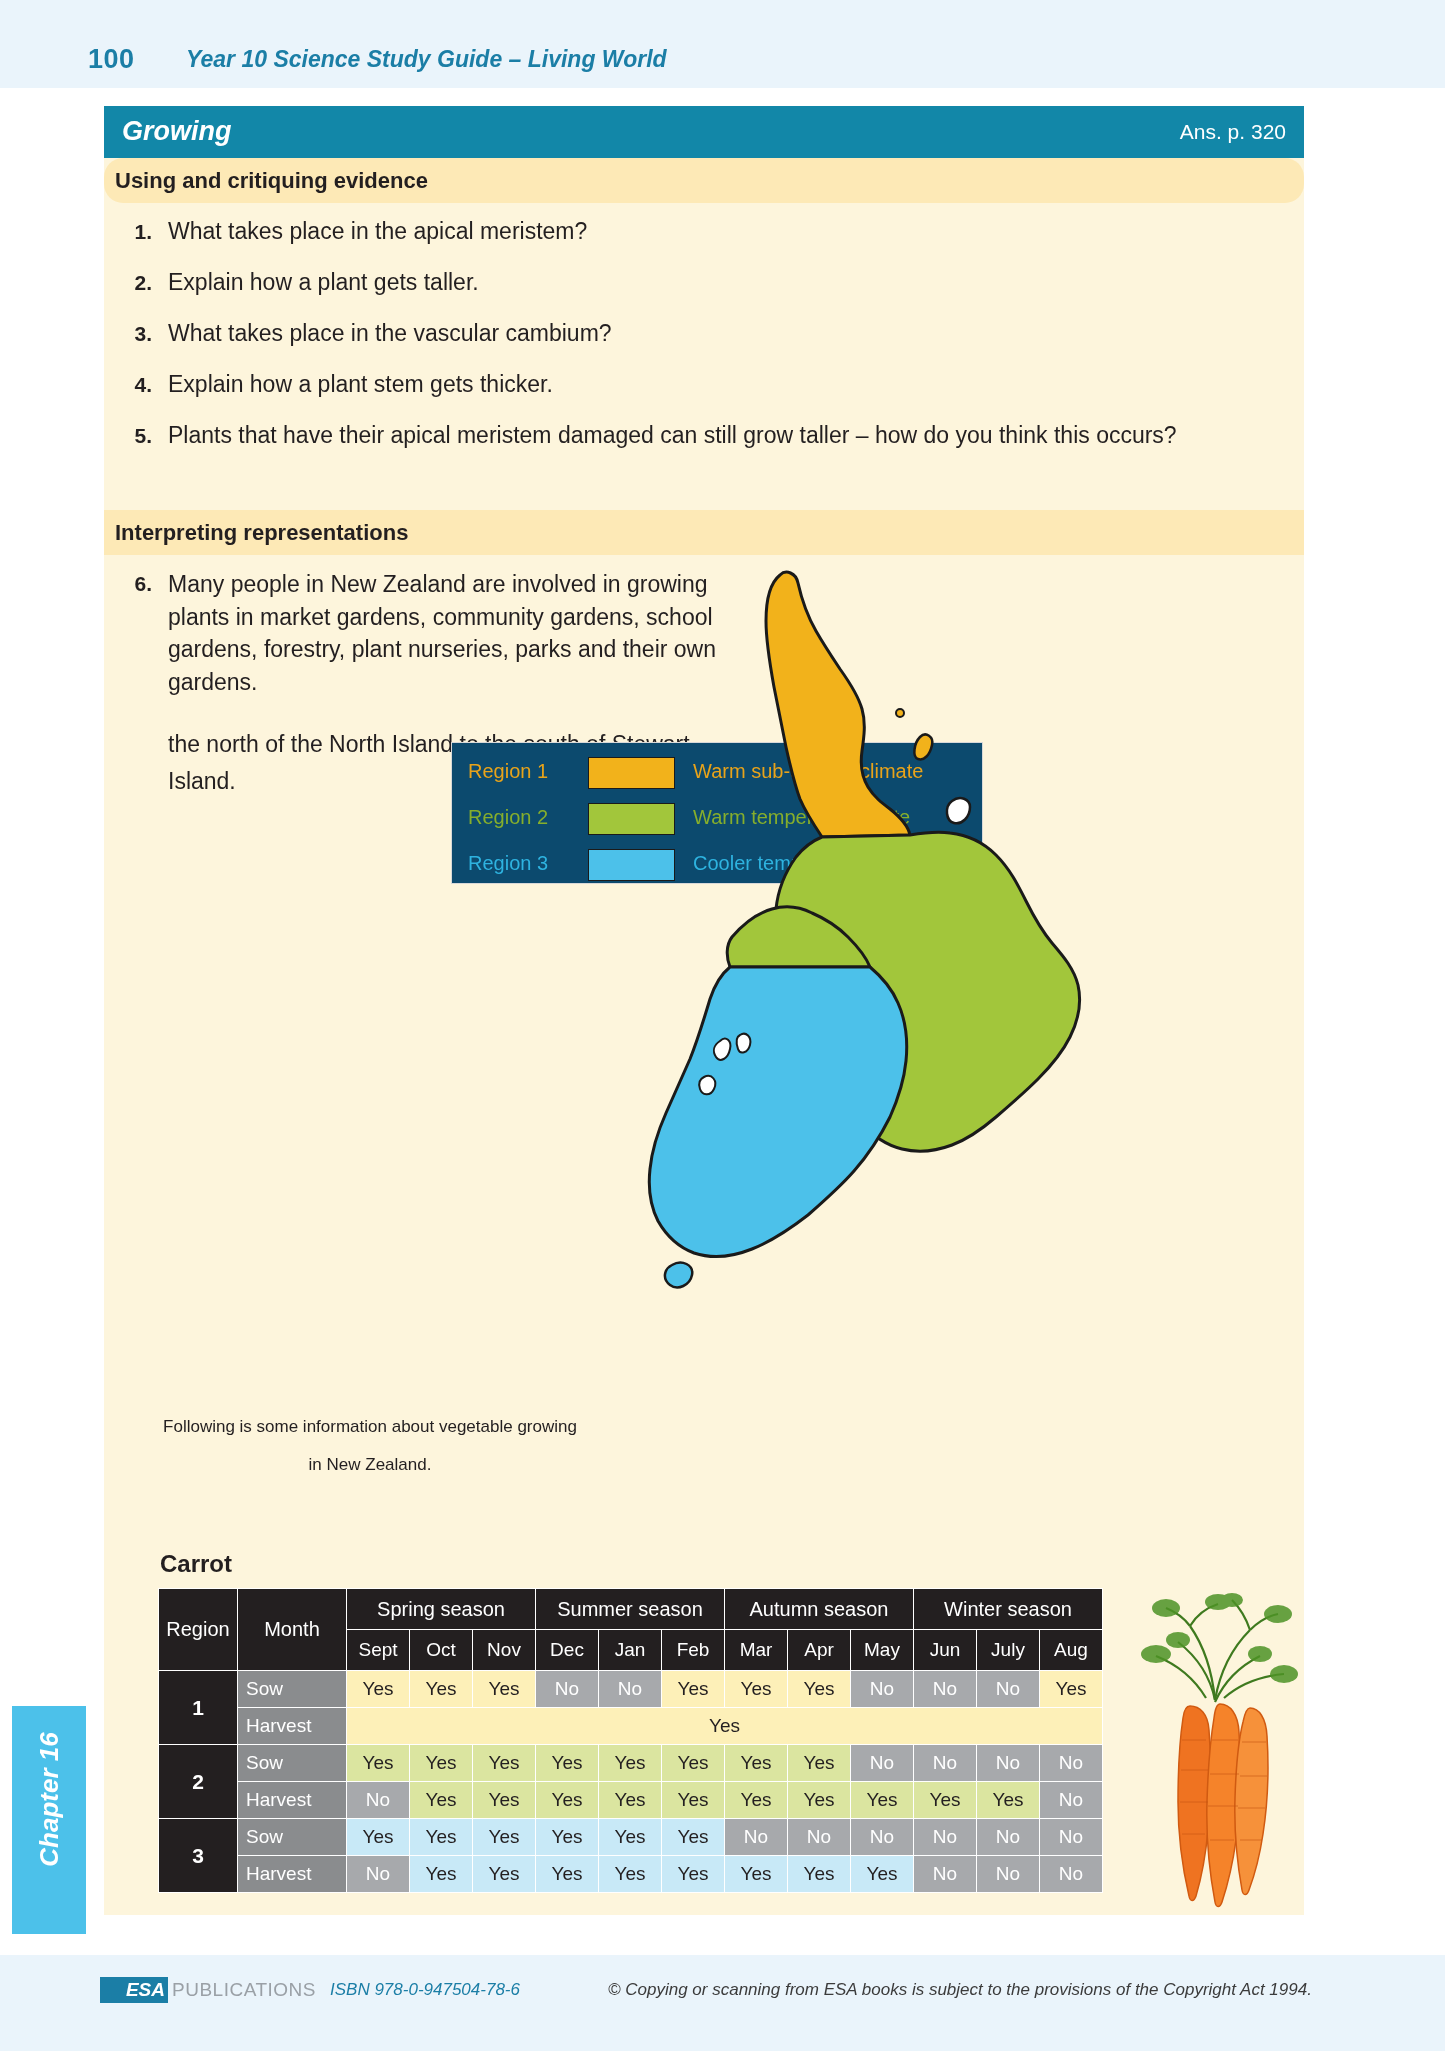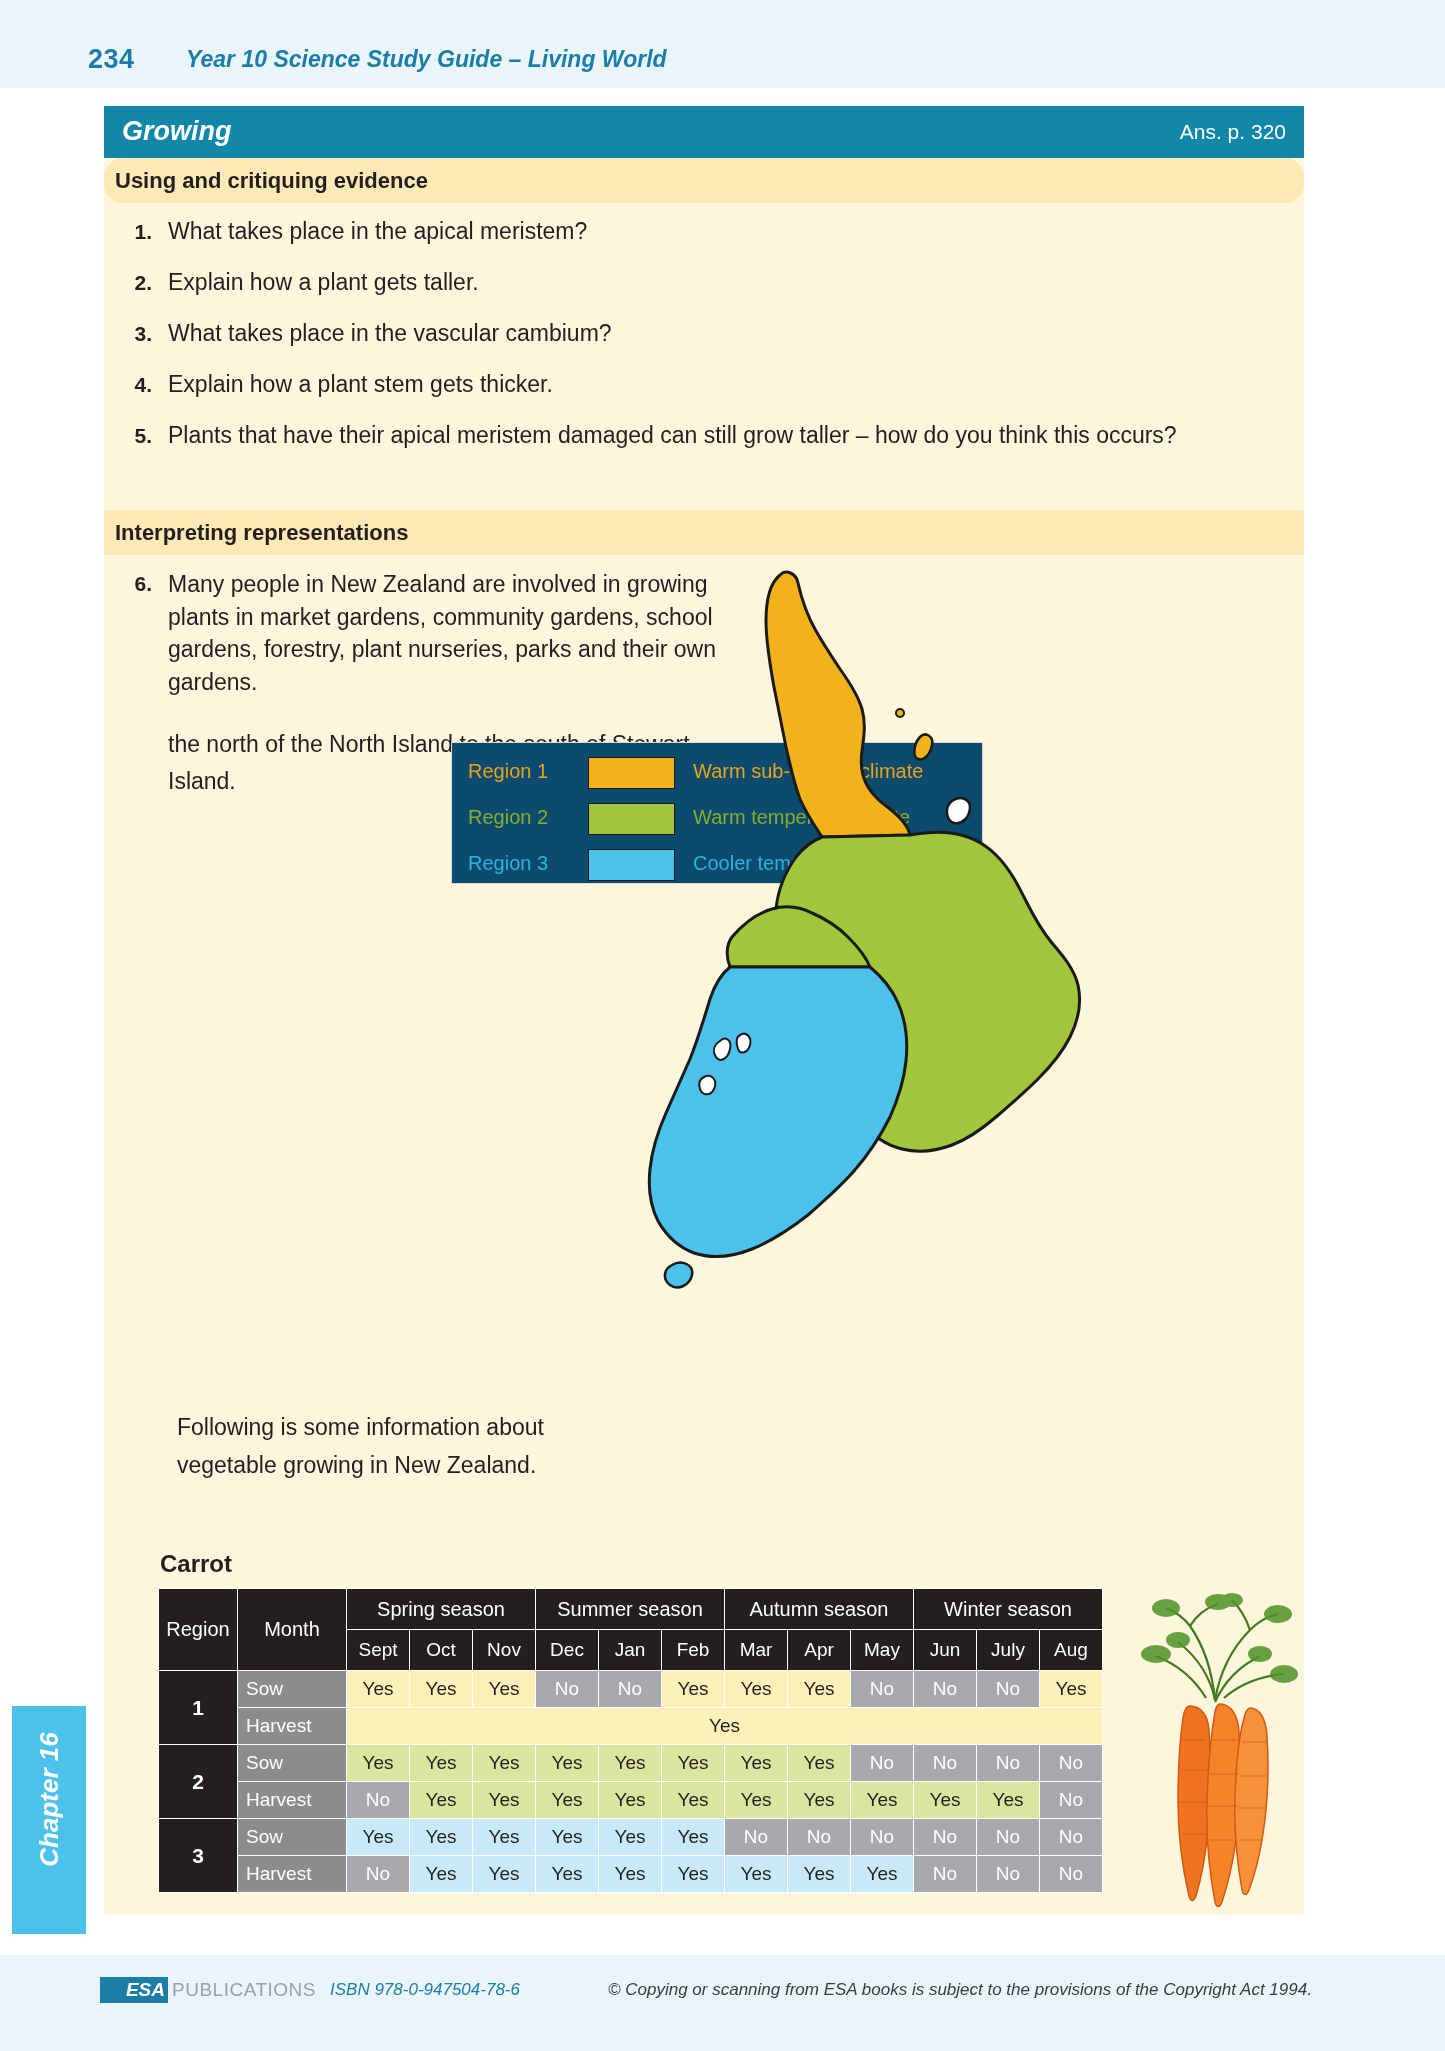--- a/index.html
+++ b/index.html
@@ -151,25 +151,26 @@
     display: block;
     width: 240px;
   }
   #q6-para2 .wide {
     display: block;
     width: 580px;
   }
 
   #q6-para3 {
     position: absolute;
-    left: 177px;
+    left: 160px;
     top: 1408px;
     width: 420px;
-    font-size: 23px;
+    font-size: 17px;
     line-height: 38px;
+    text-align: center;
   }
 
   
   .legend {
     position: absolute;
     left: 451px;
     top: 742px;
     width: 530px;
     height: 140px;
     background: #0c4a6e;
@@ -353,21 +354,21 @@
     font-size: 17px;
     font-style: italic;
     color: #3b3b3b;
     margin-left: 46px;
   }
 </style>
 </head>
 <body>
 
 <div class="page-header"></div>
-<div class="page-number">234</div>
+<div class="page-number">100</div>
 <div class="header-title">Year 10 Science Study Guide – Living World</div>
 
 <div class="body-panel"></div>
 
 <div class="banner">
   <div class="banner-title">Growing</div>
   <div class="banner-ans">Ans. p. 320</div>
 </div>
 
 <div class="section-bar" id="bar-evidence">

